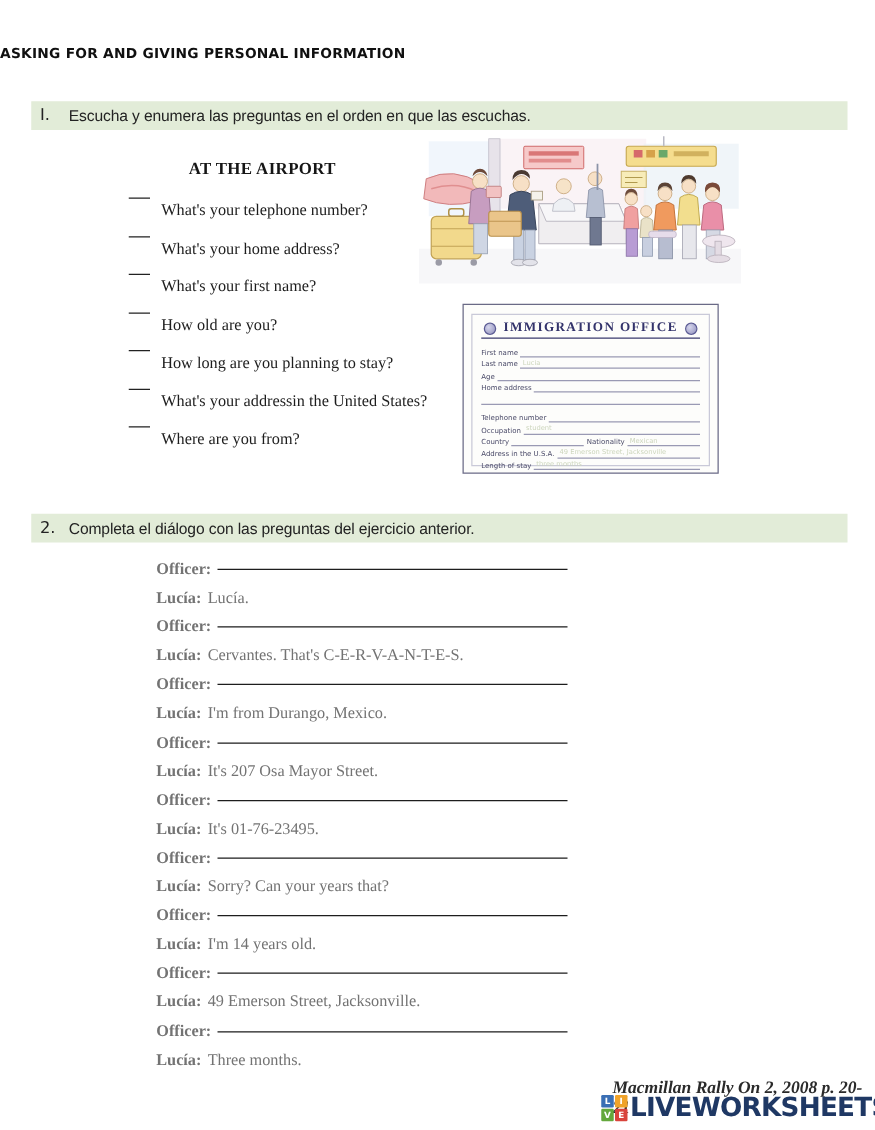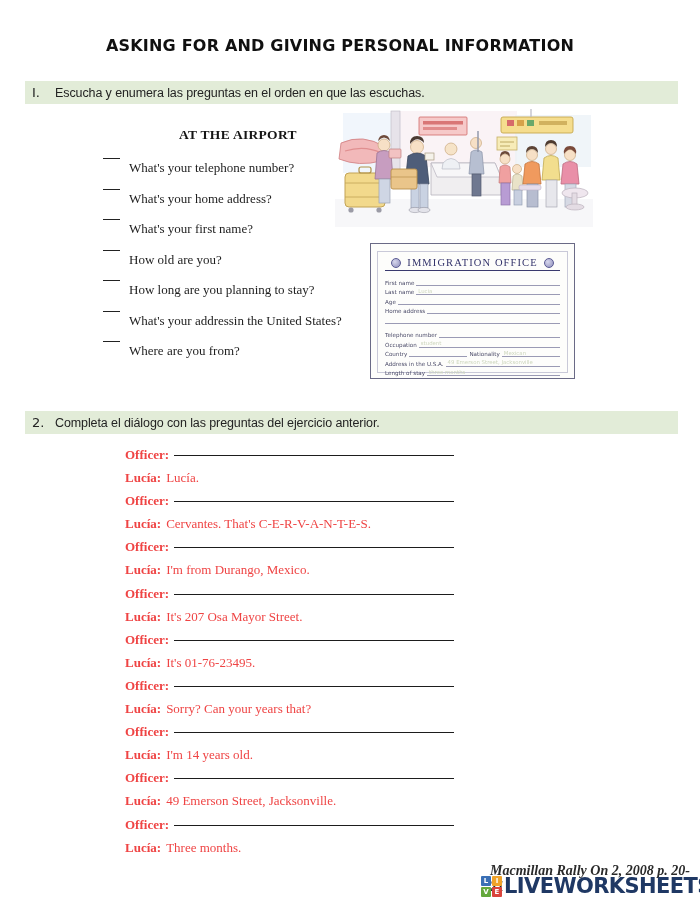--- a/index.html
+++ b/index.html
@@ -15,24 +15,24 @@
     color: #1a1a1a;
     overflow: hidden;
   }
 
   
   .ws-title {
     position: absolute;
     top: 36px;
     left: 0;
     width: 680px;
-    text-align: center;
+    text-align: left;
     font-family: "DejaVu Sans", sans-serif;
     font-weight: bold;
-    font-size: 16px;
+    font-size: 11px;
     letter-spacing: 0.2px;
     color: #101010;
   }
 
   
   .band {
     position: absolute;
     left: 25px;
     width: 653px;
     height: 23px;
@@ -54,21 +54,21 @@
     color: #232323;
     letter-spacing: -0.1px;
   }
   #band-1 { top: 81px; }
   #band-2 { top: 411px; }
 
   
   .subtitle {
     position: absolute;
     top: 127px;
-    left: 179px;
+    left: 151px;
     font-family: "Liberation Serif", serif;
     font-weight: bold;
     font-size: 13.5px;
     letter-spacing: 0.3px;
     color: #151515;
   }
   .q-list {
     position: absolute;
     top: 160px;
     left: 103px;
@@ -127,21 +127,21 @@
     display: flex;
     align-items: center;
     justify-content: center;
     gap: 6px;
     border-bottom: 1.2px solid #3a3a6e;
     padding-bottom: 2px;
     margin-bottom: 5px;
   }
   .imm-head-text {
     font-family: "Liberation Serif", serif;
-    font-weight: normal;
+    font-weight: bold;
     font-size: 10.5px;
     letter-spacing: 1.1px;
     color: #33336b;
   }
   .seal {
     width: 8px;
     height: 8px;
     border-radius: 50%;
     border: 1.2px solid #5a5a93;
     background: radial-gradient(circle at 35% 35%, #d6d6ec, #8f8fbc);
@@ -177,21 +177,21 @@
   
   .dialogue {
     position: absolute;
     top: 447px;
     left: 125px;
     width: 340px;
   }
   .d-line {
     height: 23.1px;
     font-size: 13px;
-    color: #ef4444;
+    color: #737373;
     display: flex;
     align-items: baseline;
     white-space: nowrap;
   }
   .d-speaker {
     font-weight: bold;
     flex: 0 0 auto;
     margin-right: 5px;
   }
   .d-answer { flex: 0 0 auto; }

